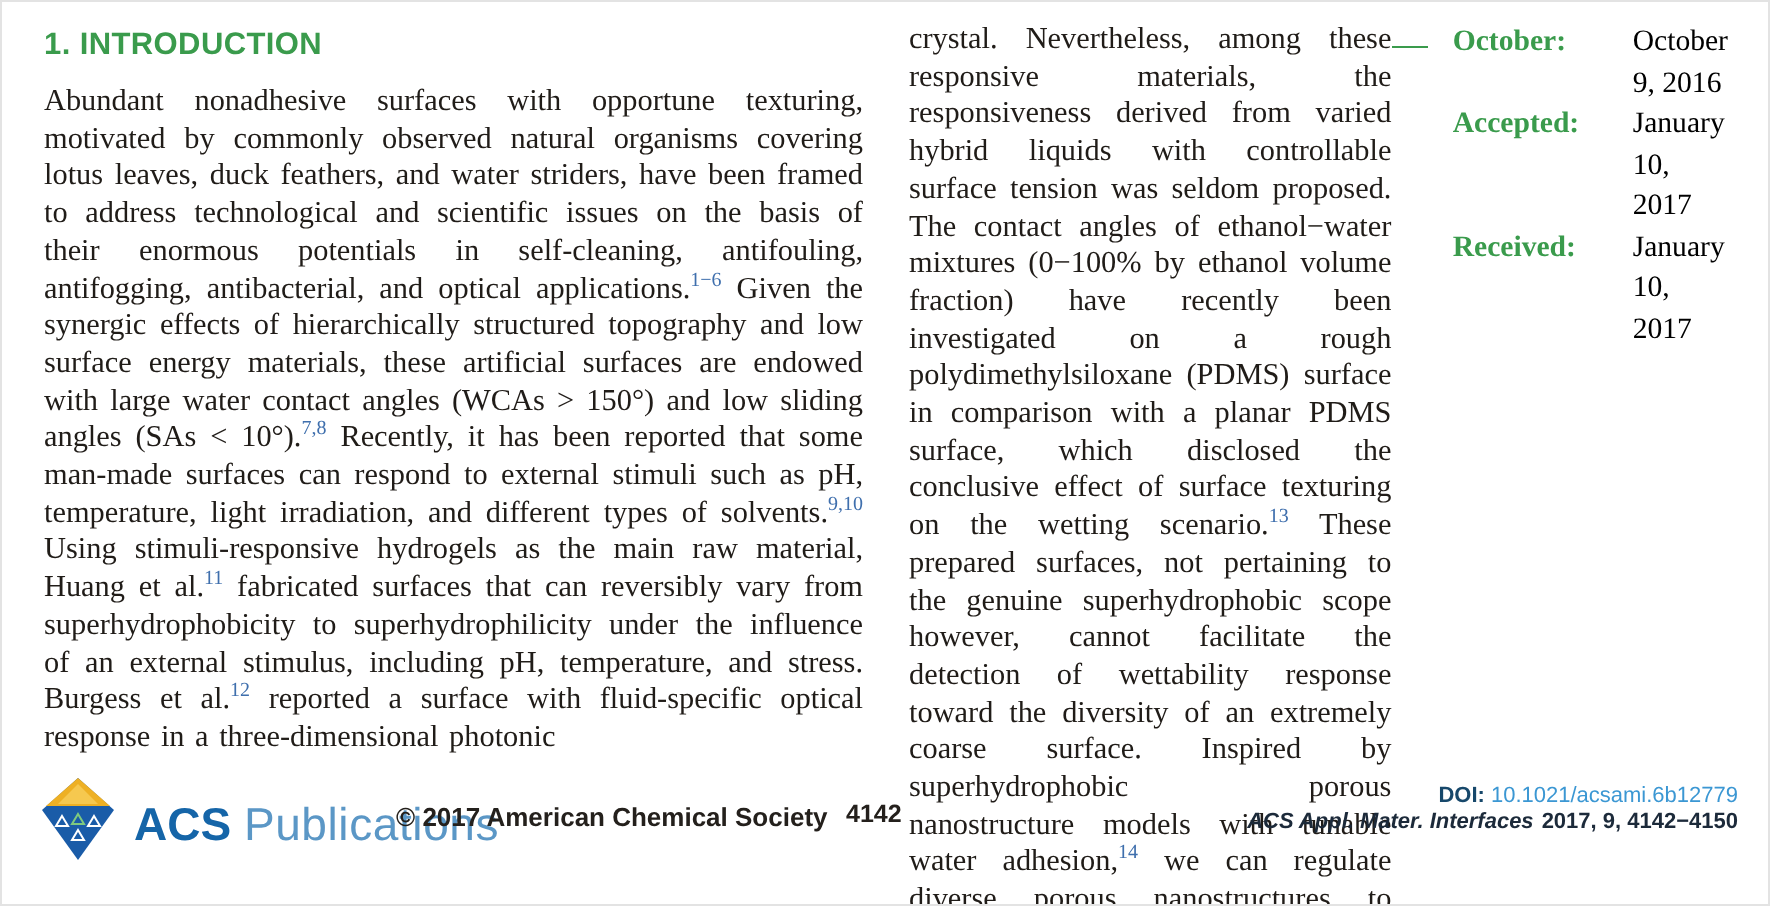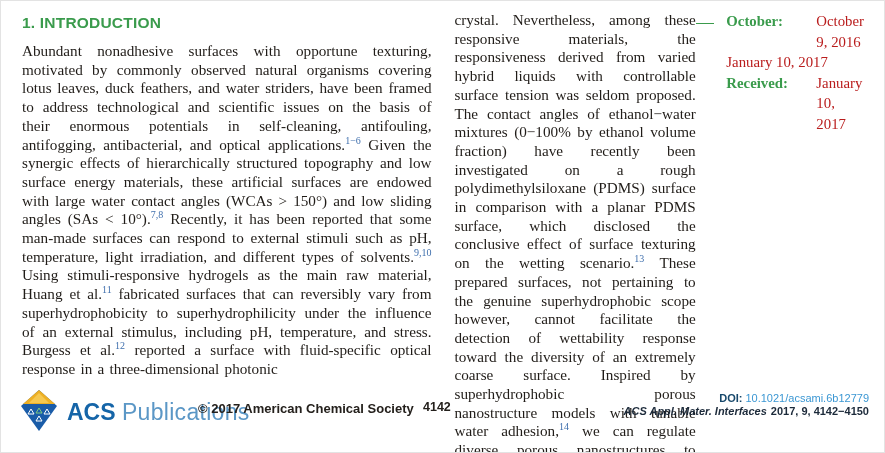--- a/index.html
+++ b/index.html
@@ -57,21 +57,21 @@
     padding-left: 12px;
     font-size: 14.8px;
   }
   .history-row { display: flex; line-height: 20.5px; }
   .history-label {
     color: #3a9b4c;
     font-weight: 700;
     width: 90px;
     flex: 0 0 90px;
   }
-  .history-date { color: #b91c1c; }
+  .history-date { color: #000000; }
 
   .footer {
     position: absolute;
     left: 0; right: 0; bottom: 0;
     height: 60px;
   }
   .brand {
     position: absolute;
     left: 18px;
     bottom: 16px;
@@ -138,20 +138,21 @@
       <div class="spacer"></div>
 
       <hr class="divider">
 
       <div class="history">
         <div class="history-row">
           <span class="history-label">October:</span>
           <span class="history-date">October 9, 2016</span>
         </div>
         <div class="history-row">
+          <span class="history-label">Accepted:</span>
           <span class="history-date">January 10, 2017</span>
         </div>
         <div class="history-row">
           <span class="history-label">Received:</span>
           <span class="history-date">January 10, 2017</span>
         </div>
       </div>
     </div>
 
   </div>

